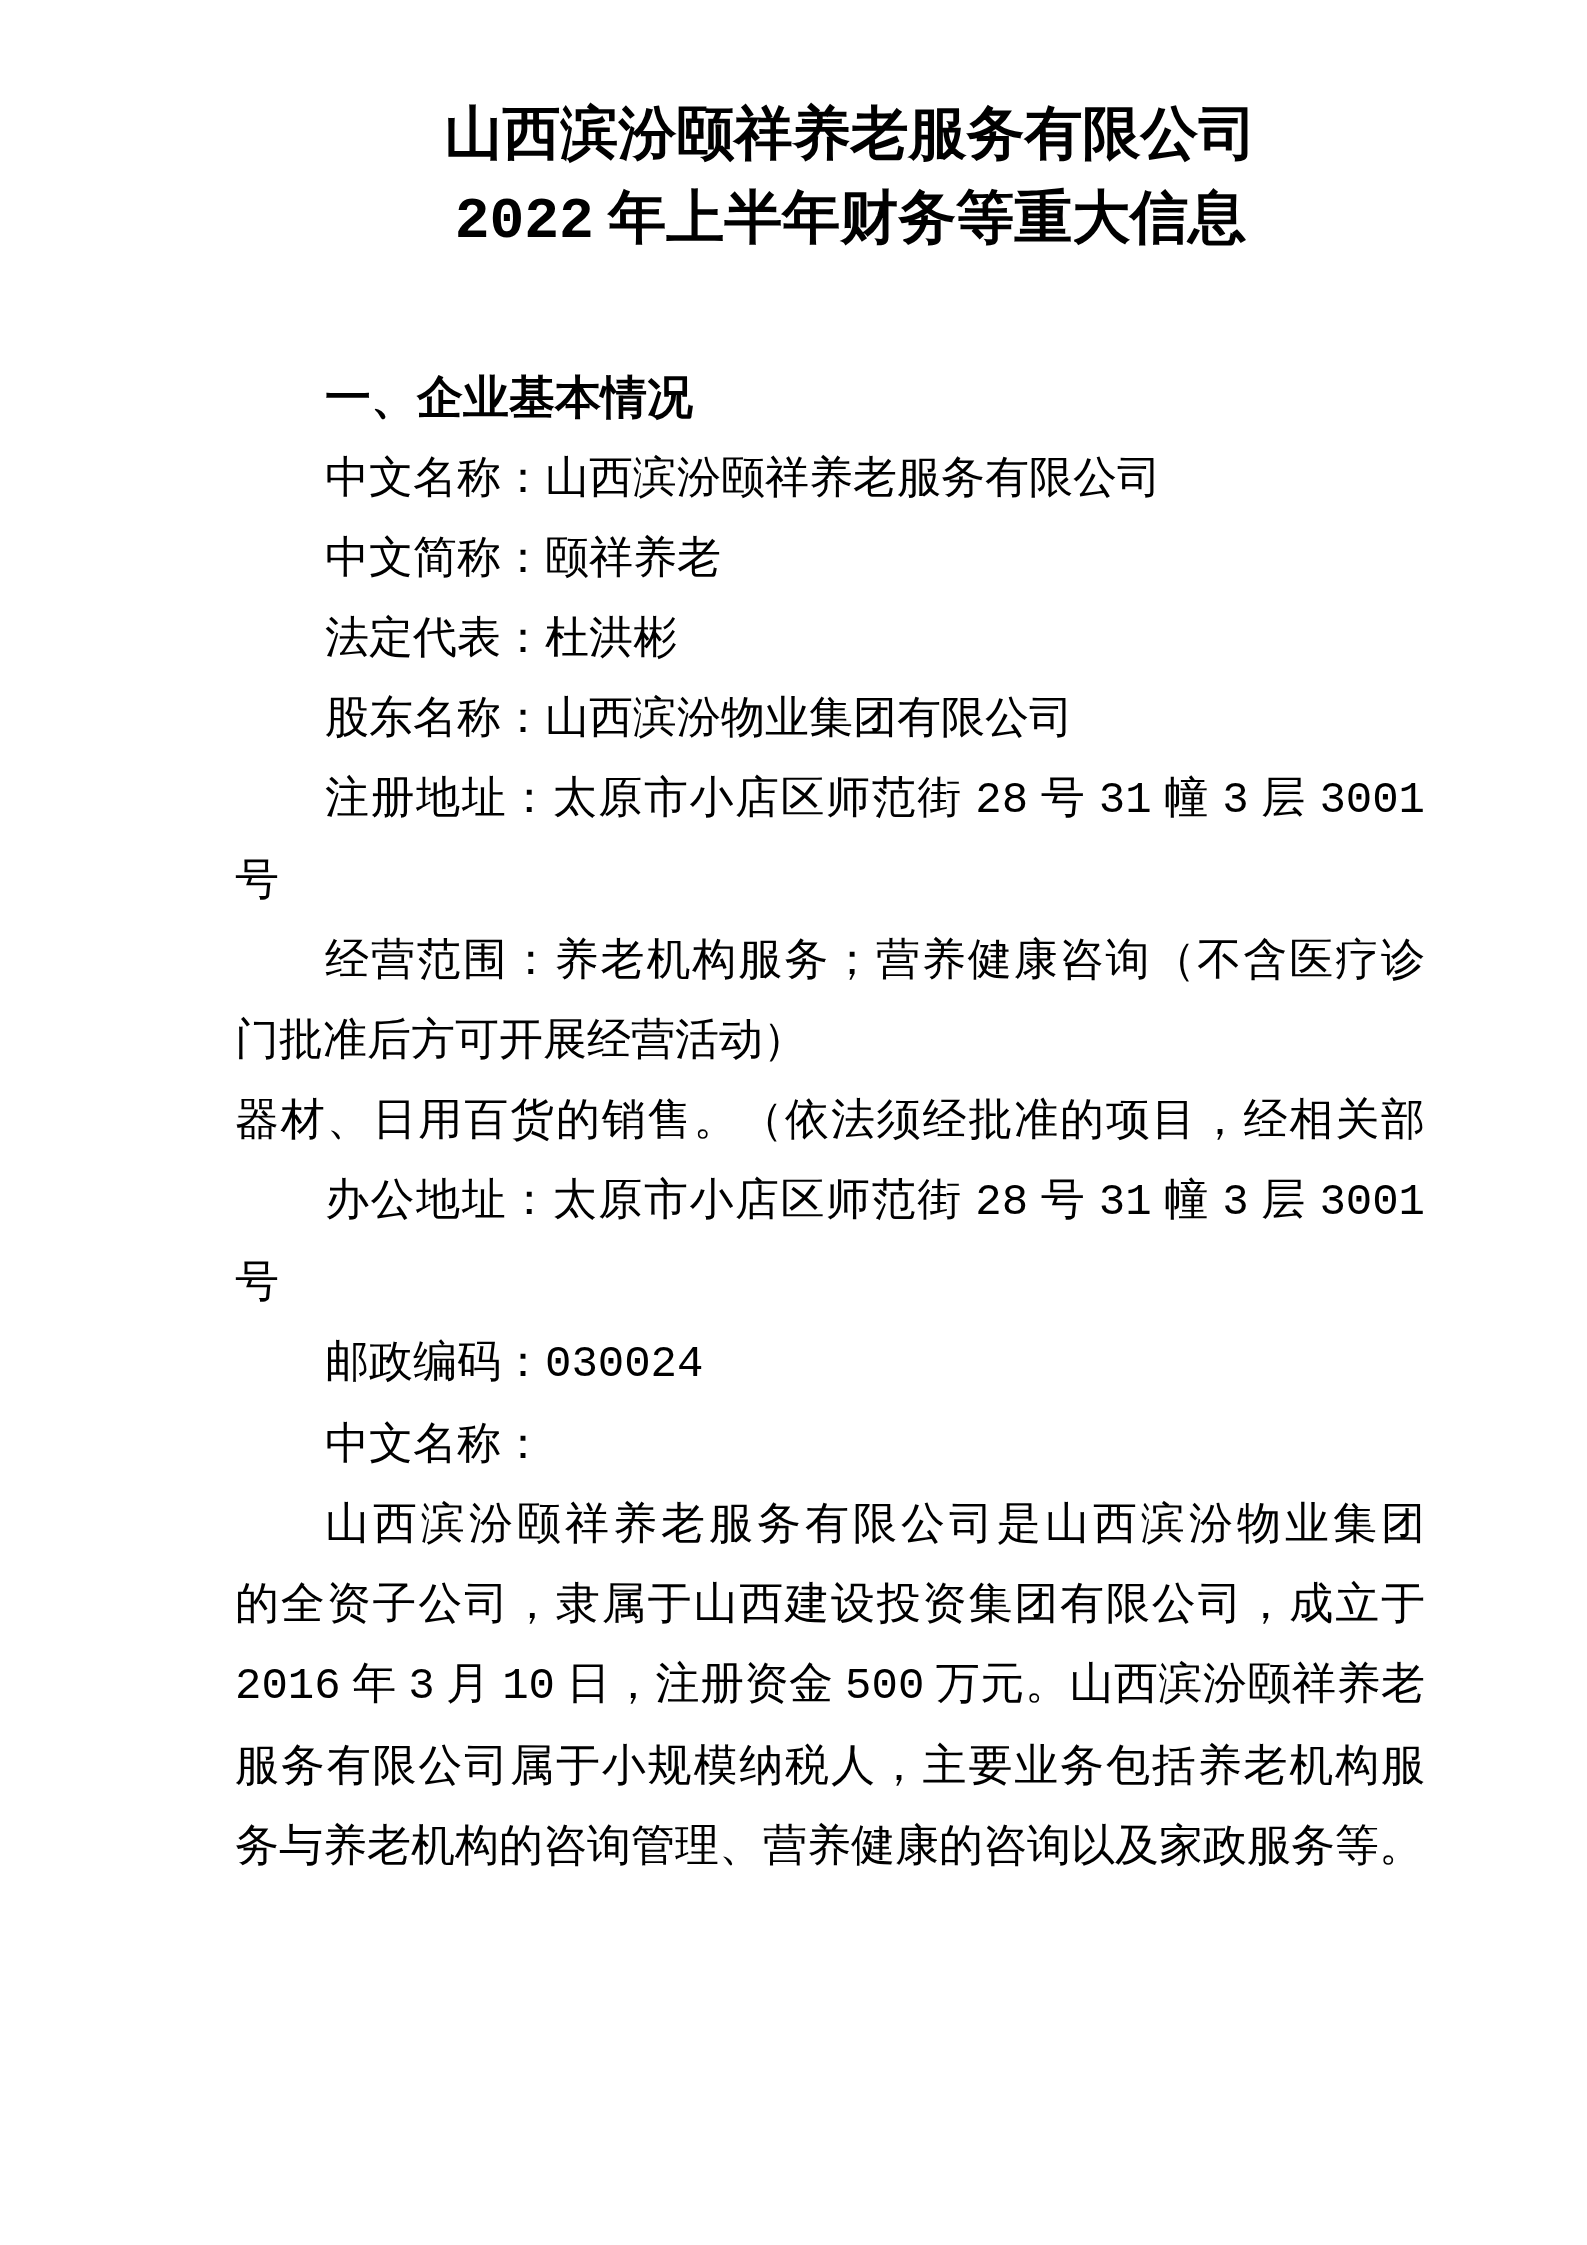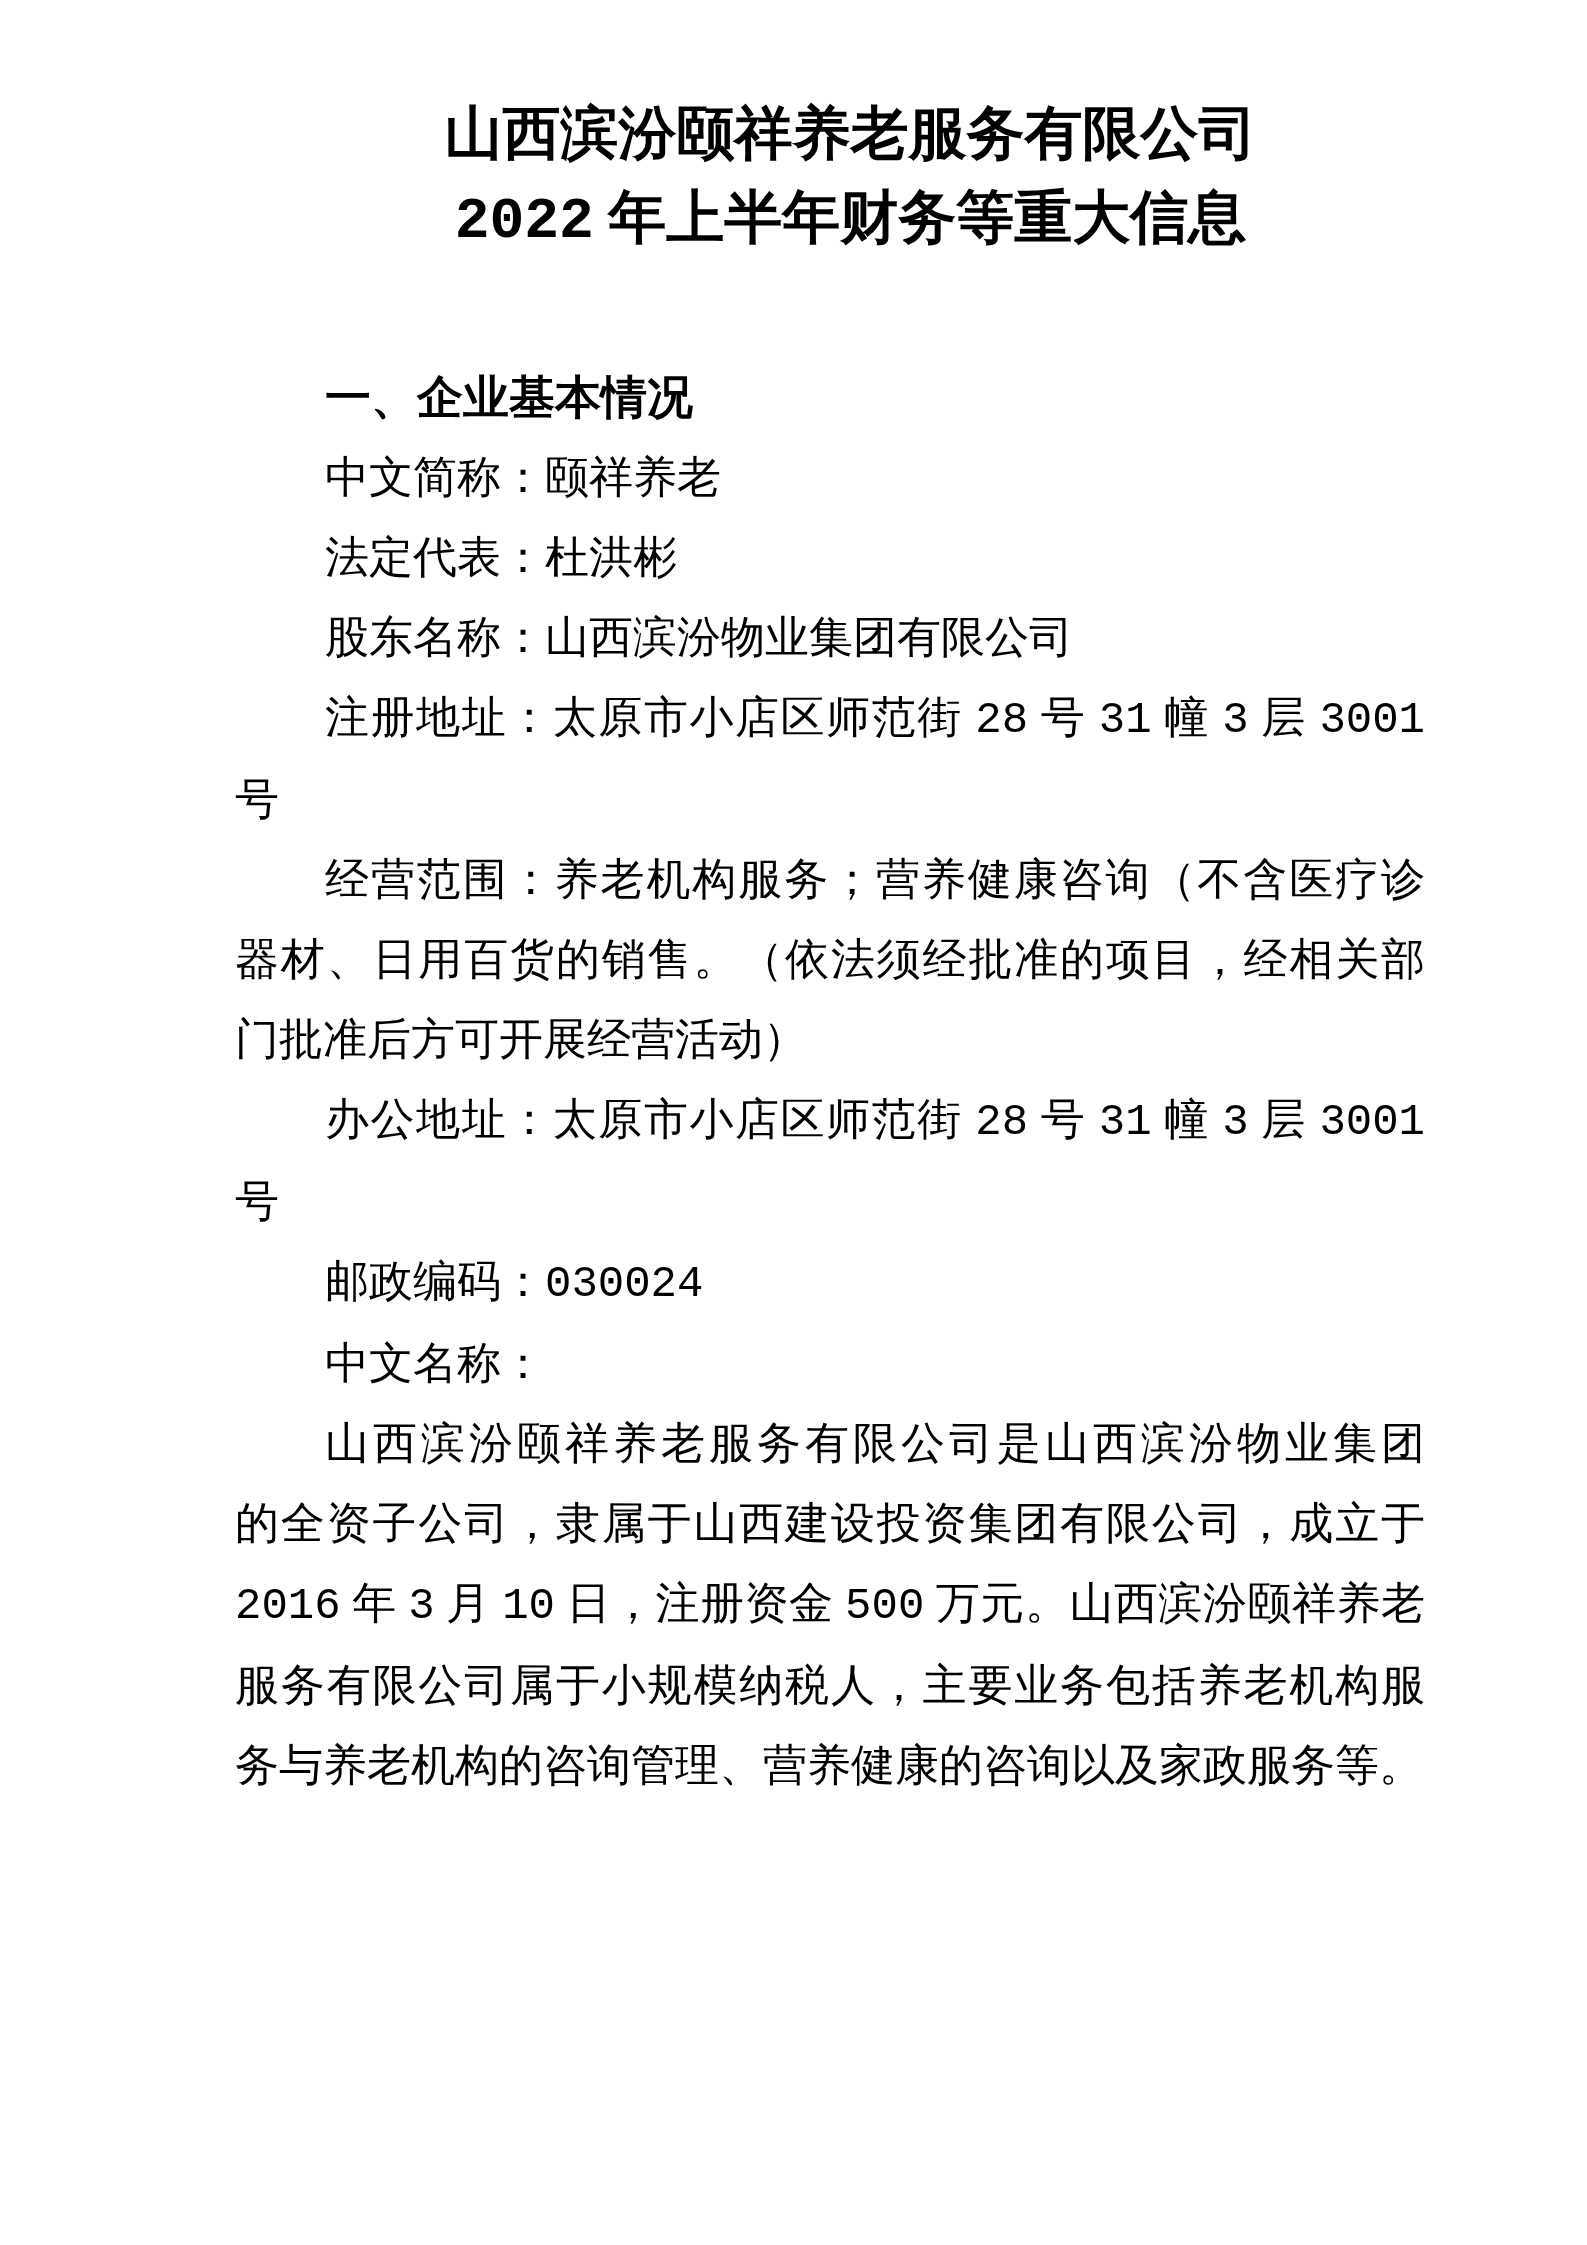--- a/index.html
+++ b/index.html
@@ -69,28 +69,29 @@
 
 <div class="page">
   <header class="doc-title">
     <div class="title-line">山西滨汾颐祥养老服务有限公司</div>
     <div class="title-line"><span class="latin">2022</span> 年上半年财务等重大信息</div>
   </header>
 
   <h2 class="section-heading">一、企业基本情况</h2>
 
   <main class="body-text">
+      <div class="line indent">中文名称：山西滨汾颐祥养老服务有限公司</div>
       <div class="line indent">中文简称：颐祥养老</div>
       <div class="line indent">法定代表：杜洪彬</div>
       <div class="line indent">股东名称：山西滨汾物业集团有限公司</div>
       <div class="line indent stretch">注册地址：太原市小店区师范街 <span class="latin">28</span> 号 <span class="latin">31</span> 幢 <span class="latin">3</span> 层 <span class="latin">3001</span></div>
       <div class="line">号</div>
       <div class="line indent stretch">经营范围：养老机构服务；营养健康咨询（不含医疗诊</div>
+      <div class="line">门批准后方可开展经营活动）</div>
       <div class="line stretch">器材、日用百货的销售。（依法须经批准的项目，经相关部</div>
-      <div class="line">门批准后方可开展经营活动）</div>
       <div class="line indent stretch">办公地址：太原市小店区师范街 <span class="latin">28</span> 号 <span class="latin">31</span> 幢 <span class="latin">3</span> 层 <span class="latin">3001</span></div>
       <div class="line">号</div>
       <div class="line indent">邮政编码：<span class="latin">030024</span></div>
       <div class="line indent">中文名称：</div>
       <div class="line indent stretch">山西滨汾颐祥养老服务有限公司是山西滨汾物业集团</div>
       <div class="line stretch">的全资子公司，隶属于山西建设投资集团有限公司，成立于</div>
       <div class="line stretch"><span class="latin">2016</span> 年 <span class="latin">3</span> 月 <span class="latin">10</span> 日，注册资金 <span class="latin">500</span> 万元。山西滨汾颐祥养老</div>
       <div class="line stretch">服务有限公司属于小规模纳税人，主要业务包括养老机构服</div>
       <div class="line">务与养老机构的咨询管理、营养健康的咨询以及家政服务等。</div>
     </main>

